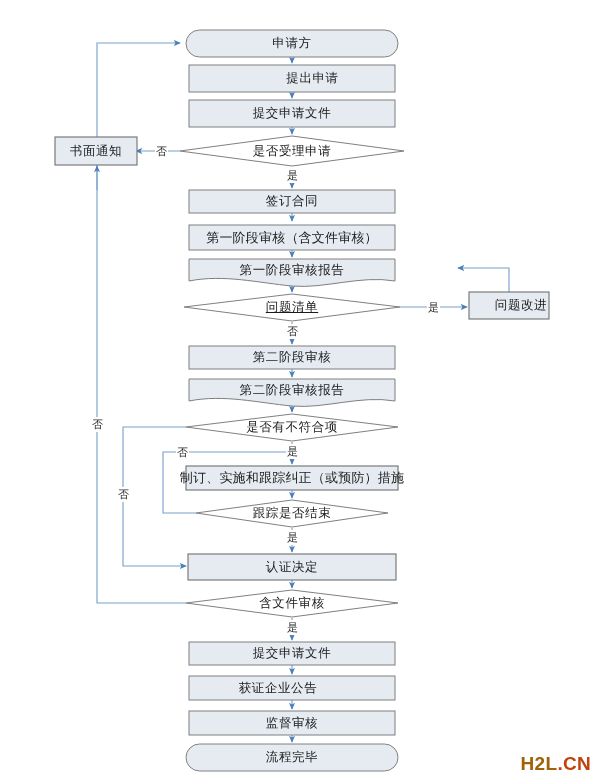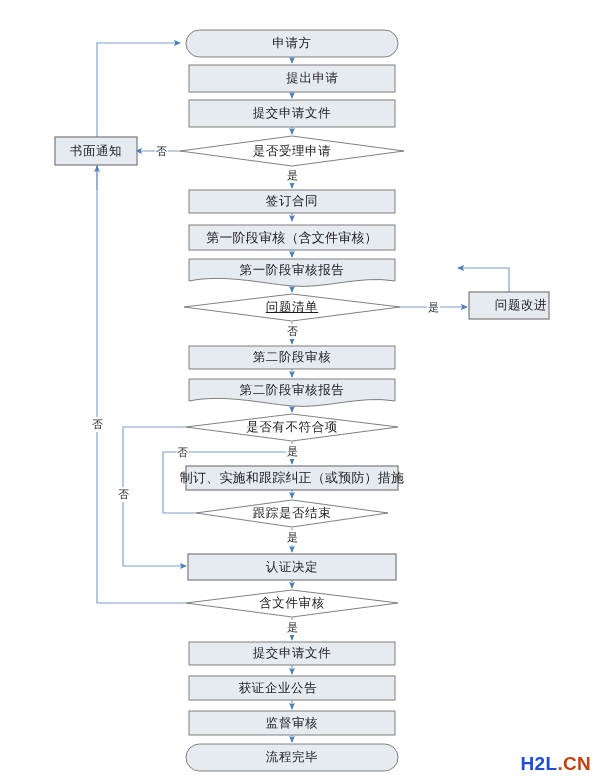--- a/index.html
+++ b/index.html
@@ -55,21 +55,21 @@
     position:absolute;
     right:9px;
     bottom:8px;
     font-family:"Liberation Sans","DejaVu Sans",sans-serif;
     font-weight:bold;
     font-size:19px;
     letter-spacing:.3px;
     line-height:1;
     user-select:none;
   }
-  #watermark .wm-a{color:#1d4ed8;}
+  #watermark .wm-a{color:#a16207;}
   #watermark .wm-b{color:#c2410c;}
 </style>
 </head>
 <body>
 
 <div id="canvas">
 
   <svg id="shapes" viewBox="0 0 600 781" xmlns="http://www.w3.org/2000/svg">
     <defs>
       <marker id="ah" markerWidth="8" markerHeight="8" refX="6.2" refY="3" orient="auto" markerUnits="userSpaceOnUse">

